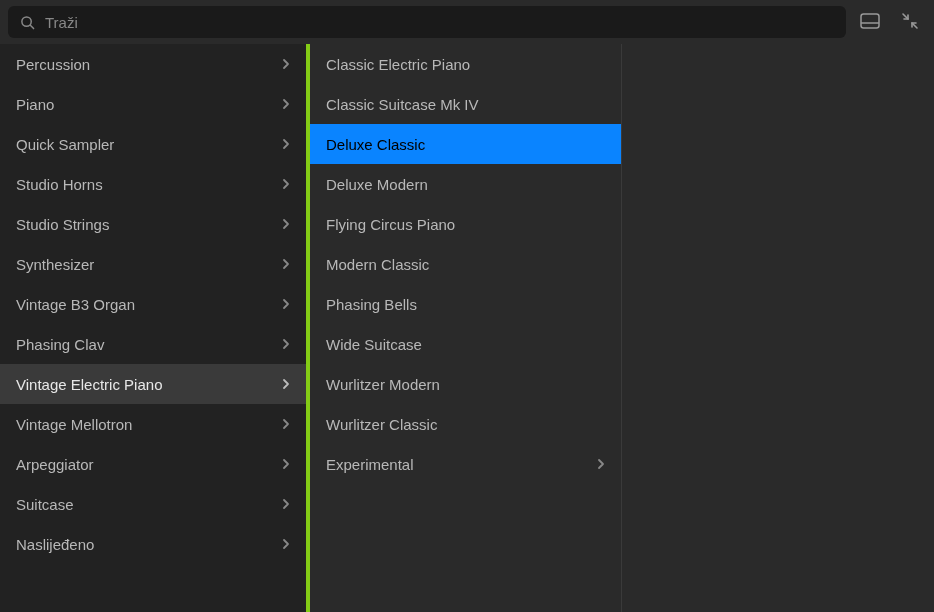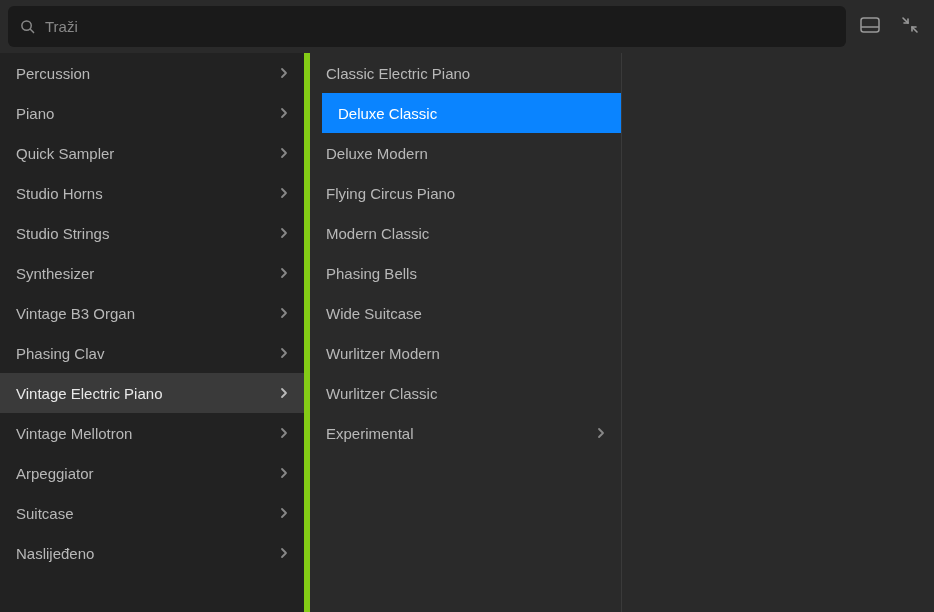--- a/index.html
+++ b/index.html
@@ -24,21 +24,21 @@
       background: #2a2a2a;
     }
     .search-field {
       flex: 1;
       display: flex;
       align-items: center;
       background: #1a1a1a;
       border-radius: 6px;
       padding: 8px 12px;
       gap: 10px;
-      height: 41px;
+      height: 32px;
     }
     .search-icon {
       color: #888;
       display: flex;
       align-items: center;
     }
     .search-input {
       background: transparent;
       border: none;
       outline: none;
@@ -63,21 +63,21 @@
       display: flex;
       height: calc(100% - 44px);
     }
     .column {
       height: 100%;
       overflow-y: auto;
     }
     .column-left {
       width: 310px;
       background: #222222;
-      border-right: 6px solid #84cc16;
+      border-right: 4px solid #84cc16;
     }
     .column-middle {
       width: 312px;
       background: #2a2a2a;
       border-right: 1px solid #3a3a3a;
     }
     .column-right {
       flex: 1;
       background: #2a2a2a;
     }
@@ -89,22 +89,21 @@
       height: 40px;
       cursor: pointer;
       color: #b8b8b8;
     }
     .list-item.active {
       background: #3a3a3a;
       color: #e8e8e8;
     }
     .list-item.selected {
       background: #0a84ff;
-      color: #ffffff;
-      margin-left: 12px;
+      color: #000000;
     }
     .chevron {
       color: #888;
       display: flex;
       align-items: center;
     }
     .list-item.active .chevron {
       color: #bbb;
     }
   </style>
@@ -245,20 +244,23 @@
           <svg width="8" height="12" viewBox="0 0 8 12" fill="none">
             <path d="M2 2 L6 6 L2 10" stroke="currentColor" stroke-width="1.8" stroke-linecap="round" stroke-linejoin="round"></path>
           </svg>
         </span>
       </div>
     </div>
   <div class="column column-middle" id="col-mid">
       <div class="list-item">
         <span>Classic Electric Piano</span>
       </div>
+      <div class="list-item">
+        <span>Classic Suitcase Mk IV</span>
+      </div>
       <div class="list-item selected">
         <span>Deluxe Classic</span>
       </div>
       <div class="list-item">
         <span>Deluxe Modern</span>
       </div>
       <div class="list-item">
         <span>Flying Circus Piano</span>
       </div>
       <div class="list-item">

